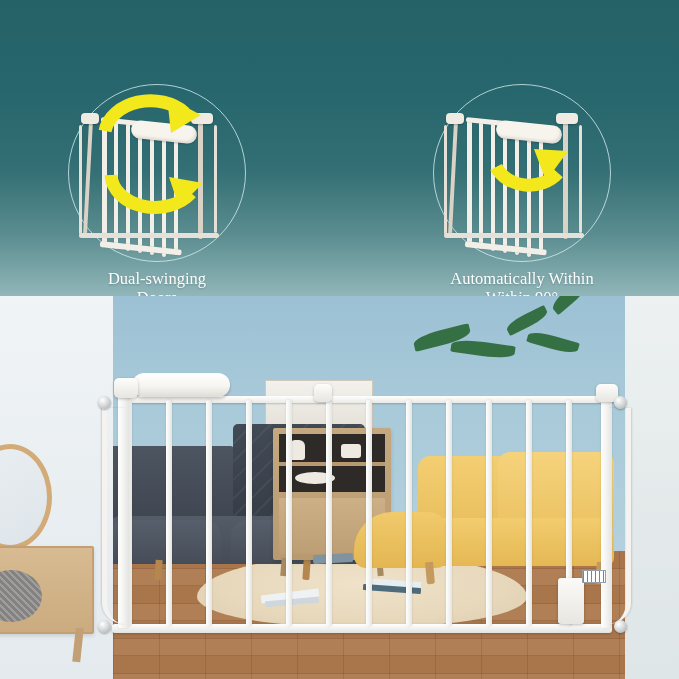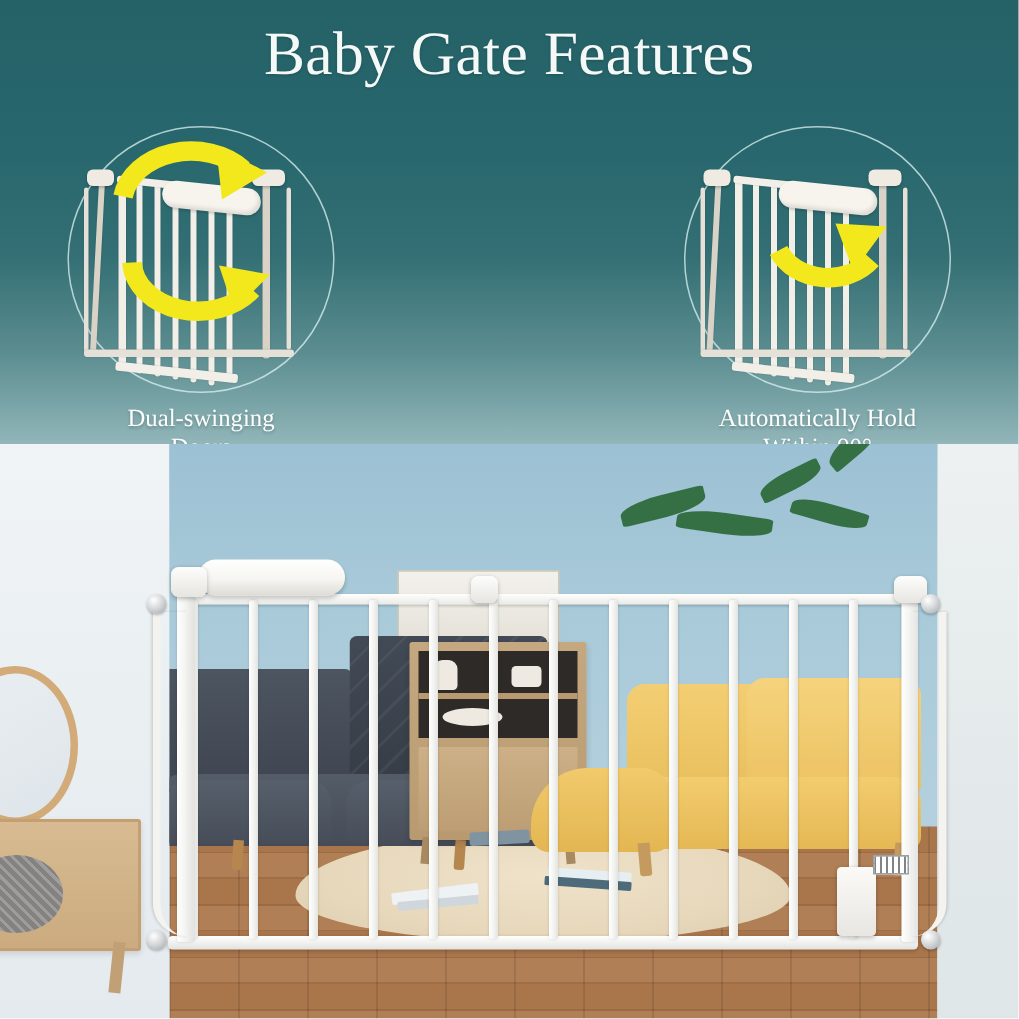--- a/index.html
+++ b/index.html
@@ -36,21 +36,21 @@
     line-height:50px;
     letter-spacing:.2px;
     font-weight:400;
     text-shadow:0 1px 2px rgba(0,0,0,.18);
   }
 
   
   .features{
     position:absolute;left:0;top:84px;width:679px;height:220px;
     display:flex;justify-content:space-between;
-    padding:0 43px;box-sizing:border-box;
+    padding:0 66px;box-sizing:border-box;
   }
   .feature{width:182px;position:relative;}
   .circle{
     position:relative;
     width:178px;height:178px;
     border-radius:50%;
     border:1.4px solid rgba(215,238,240,.78);
     box-sizing:border-box;
     margin:0 auto;
   }
@@ -200,21 +200,20 @@
   .latch-grid{position:absolute;width:22px;height:11px;background:#fff;
           background-image:repeating-linear-gradient(90deg,#7e8488 0 1px,#fff 1px 4px),
                            repeating-linear-gradient(180deg,#7e8488 0 1px,#fff 1px 4px);
           border:1px solid #9aa0a3;}
 </style>
 </head>
 <body>
 
 <div id="stage">
 
-  <div class="title">Baby Gate Features</div>
 
   <div class="features">
 
     <div class="feature">
       <div class="circle">
         <div class="gate">
 
           <div class="bar d" style="left:17px;top:34px;width:4px;height:118px;transform:skewX(-3deg);"></div>
           <div class="knob" style="left:12px;top:28px;width:18px;height:11px;"></div>
 
@@ -275,21 +274,21 @@
           <div class="bar s" style="left:10px;top:40px;width:3px;height:110px;"></div>
           <div class="bar s" style="left:145px;top:40px;width:3px;height:108px;"></div>
           <div class="bar s" style="left:10px;top:148px;width:140px;height:5px;"></div>
           <svg class="arrow" style="left:54px;top:52px;width:86px;height:56px;" viewBox="0 0 86 56">
             <path d="M8 30 A36 30 0 0 0 70 36" fill="none" stroke="#f2e81c" stroke-width="13" stroke-linecap="butt"></path>
             <path d="M58 44 L80 14 L46 12 Z" fill="#f2e81c"></path>
           </svg>
         </div>
       </div>
       <div class="cap">
-        <div>Automatically Hold</div>
+        <div>Automatically Within</div>
         <div>Within 90°</div>
       </div>
     </div>
 
 
   </div>
 
   <div class="left-room">
     <div class="mirror"></div>
     <div class="cabinet">

